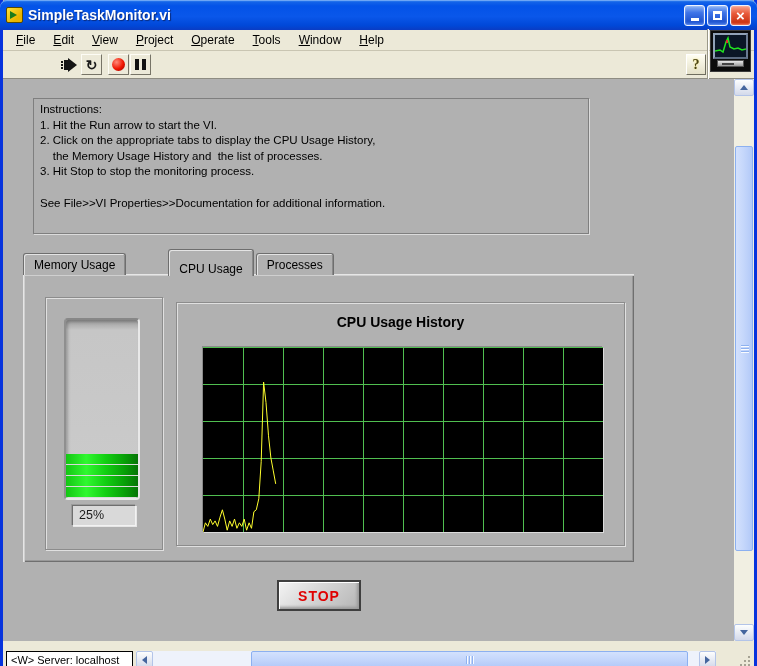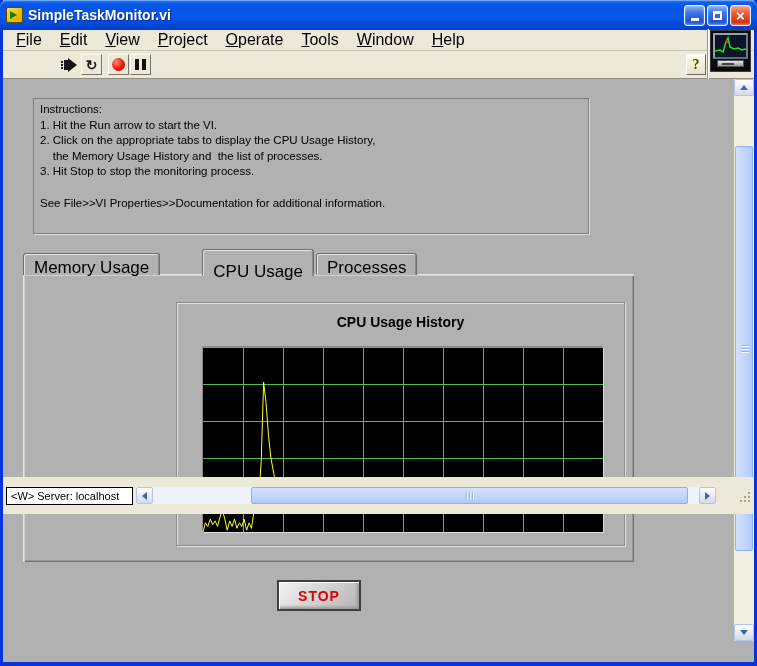--- a/index.html
+++ b/index.html
@@ -30,21 +30,21 @@
     background:linear-gradient(180deg,#8db4f4 0%,#3f74e8 35%,#2054cf 80%,#3f74e8 100%);
     box-shadow:inset 0 0 2px rgba(255,255,255,.5);}
   .win-btn.close{ background:linear-gradient(180deg,#f8a38c 0%,#e8593a 40%,#cc3414 85%,#e8593a 100%); }
   .glyph-min{ width:8px; height:3px; background:#fff; align-self:flex-end; margin-bottom:4px;}
   .glyph-max{ width:9px; height:9px; border:2px solid #fff; border-top-width:3px;}
   .glyph-close{ color:#fff; font-weight:bold; font-size:15px; line-height:15px;}
 
   
   .menubar{ height:21px; background:#ece9d8; display:flex; align-items:center; padding-left:4px;
     border-bottom:1px solid #c9c5b2; }
-  .menu-item{ font-size:16px; color:#000; padding:3px 9px; cursor:default;}
+  .menu-item{ font-size:12px; color:#000; padding:3px 9px; cursor:default;}
   .menu-item u{ text-decoration:underline; }
 
   
   .toolbar{ position:relative; height:28px; background:#ece9d8; border-bottom:1px solid #8f8d83;
     display:flex; align-items:center; padding-left:56px; gap:1px;}
   .tb-btn{ width:21px; height:21px; background:#ece9d8; display:flex; align-items:center; justify-content:center;
     border:1px solid; border-color:#fdfcf5 #777467 #777467 #fdfcf5; cursor:default;}
   .tb-btn.flat{ border-color:transparent; }
   .tb-gap{ width:4px; }
   .icon-cont-run{ font-size:14px; font-weight:bold; color:#1a1a1a; line-height:14px;}
@@ -60,32 +60,32 @@
     border-left:1px solid #9a9887; border-right:1px solid #fff;}
   .lv-logo{ position:absolute; right:3px; top:-21px; width:41px; height:42px; background:#0b0b0b;
     border:1px solid #3a3a3a; padding:2px; z-index:5;}
   .lv-screen{ width:35px; height:26px; background:#0a1626; border:2px solid #91a2b8;
     border-bottom-color:#5a6a80; border-right-color:#6a7a92;}
   .lv-base{ width:27px; height:7px; margin:1px auto 0; background:linear-gradient(180deg,#e8e8e8,#9a9a9a);
     border:1px solid #555; position:relative;}
   .lv-base::after{ content:""; position:absolute; left:4px; top:2px; width:12px; height:2px; background:#444;}
 
   
-  .main{ display:flex; height:398px; }
+  .main{ display:flex; height:562px; }
   .panel{ position:relative; width:731px; height:562px; background:#b1b1b1; overflow:hidden; }
 
   .instructions{ position:absolute; left:30px; top:19px; width:556px; height:136px;
     border:1px solid #7f7f7f; box-shadow:1px 1px 0 #dcdcdc;
     font-size:11.5px; line-height:15.6px; color:#000; padding:3px 6px; white-space:pre-wrap;}
 
   
   .tabs-row{ position:absolute; left:20px; top:169px; height:27px; display:flex; align-items:flex-end; z-index:3;}
   .tab{ height:22px; background:#b1b1b1; border:1px solid #6e6e6e; border-bottom:none;
     border-radius:3px 3px 0 0; box-shadow:inset 1px 1px 0 #e4e4e4, inset -1px 0 0 #8a8a8a;
-    font-size:17px; padding:4px 10px 0 10px; margin-right:2px; cursor:default; white-space:nowrap;}
+    font-size:12px; padding:4px 10px 0 10px; margin-right:2px; cursor:default; white-space:nowrap;}
   .tab.selected{ height:27px; padding-top:12px; margin-bottom:-1px; z-index:4; position:relative;margin-left:40px;}
 
   .tab-page{ position:absolute; left:20px; top:195px; width:611px; height:288px; background:#b1b1b1;
     box-shadow:inset 1px 1px 0 #e6e6e6, inset 2px 2px 0 #cfcfcf, inset -1px -1px 0 #6f6f6f, inset -2px -2px 0 #989898;}
 
   .frame-box{ position:absolute; background:#b1b1b1; border:1px solid #8c8c8c;
     box-shadow:inset 1px 1px 0 #e0e0e0, 1px 1px 0 #e0e0e0;}
   .tank-container{ left:22px; top:23px; width:118px; height:253px;}
   .chart-container{ left:153px; top:28px; width:449px; height:244px;}
 
@@ -230,20 +230,26 @@
 See File&gt;&gt;VI Properties&gt;&gt;Documentation for additional information.</div>
 
       <div class="tabs-row">
         <div class="tab">Memory Usage</div>
         <div class="tab selected">CPU Usage</div>
         <div class="tab">Processes</div>
       </div>
 
       <div class="tab-page">
 
+        <div class="frame-box tank-container">
+          <div class="tank">
+            <div class="tank-fill" id="tank-fill" style="height: 25%;"></div>
+          </div>
+          <div class="tank-value">25%</div>
+        </div>
 
         <div class="frame-box chart-container">
           <div class="chart-title">CPU Usage History</div>
           <svg class="chart-plot" id="chart-plot" viewBox="0 0 400 185">
               <rect x="0" y="0" width="400" height="185" fill="#000000"></rect>
               <line x1="40.5" y1="0" x2="40.5" y2="185" stroke="#50be50" stroke-width="1"></line>
               <line x1="80.5" y1="0" x2="80.5" y2="185" stroke="#50be50" stroke-width="1"></line>
               <line x1="120.5" y1="0" x2="120.5" y2="185" stroke="#50be50" stroke-width="1"></line>
               <line x1="160.5" y1="0" x2="160.5" y2="185" stroke="#50be50" stroke-width="1"></line>
               <line x1="200.5" y1="0" x2="200.5" y2="185" stroke="#50be50" stroke-width="1"></line>

